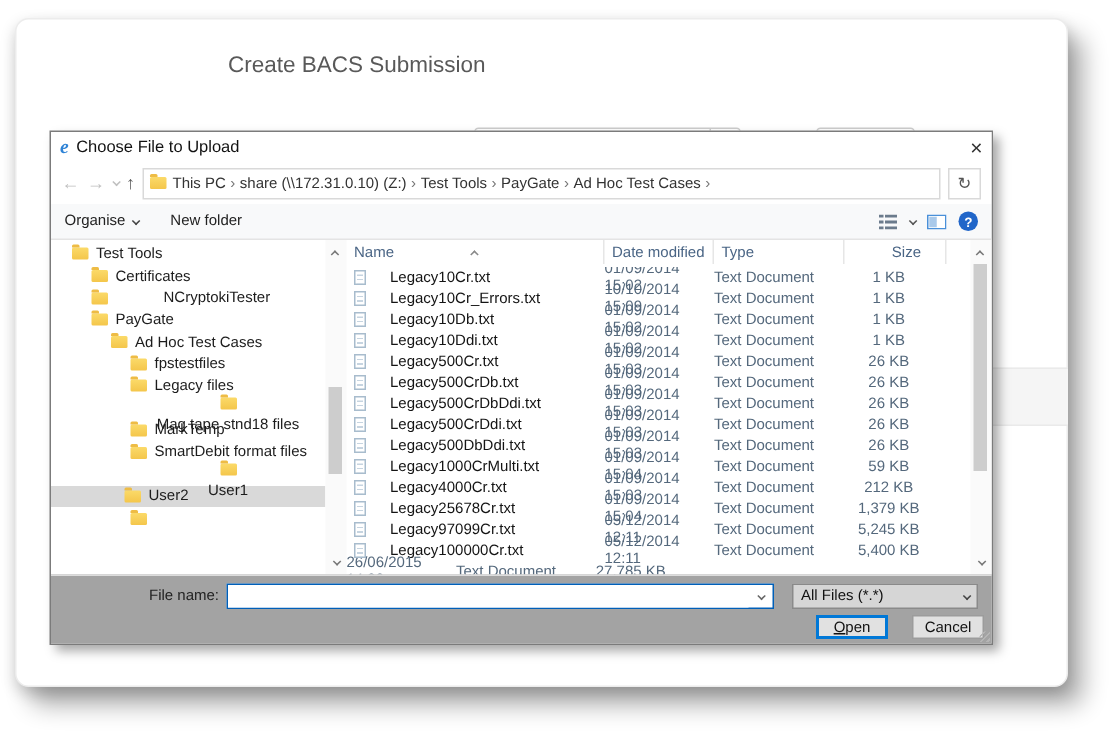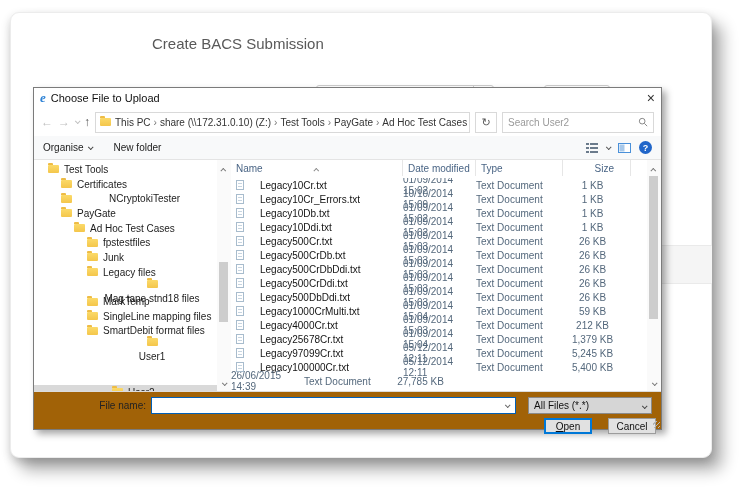--- a/index.html
+++ b/index.html
@@ -82,21 +82,21 @@
   .lbody { flex:1; overflow:hidden; }
   .frow { height:14px; display:flex; align-items:center; }
   .c-name { width:172px; display:flex; align-items:center; gap:16px; padding-left:5px; color:#141414; white-space:nowrap; overflow:hidden; }
   .c-date { width:73px; color:#54687c; } .c-type { width:87px; color:#54687c; }
   .c-size { width:68px; text-align:center; padding-right:9px; color:#54687c; }
   .doc { position:relative; display:inline-block; width:8px; height:10px; background:#fff; border:1px solid #a8bccd; flex:0 0 auto; }
   .doc::before { content:""; position:absolute; left:1px; right:1px; top:2px; height:6px;
     background:repeating-linear-gradient(#c6d4e0 0 1px, transparent 1px 3px); }
 
   
-  .dfooter { height:38px; background:#a16207; border-top:1px solid #dcdcdc; position:relative; flex:0 0 auto; }
+  .dfooter { height:46px; background:#a3a3a3; border-top:1px solid #dcdcdc; position:relative; flex:0 0 auto; }
   .fn-label { position:absolute; left:0; top:8px; width:112px; text-align:right; color:#222; }
   .fn-input { position:absolute; left:117px; top:5px; width:365px; height:17px; border:1px solid #005fb8; background:#fff; display:flex; align-items:center; }
   .fn-input input { flex:1; border:none; outline:none; height:100%; font-size:10px; padding:0 4px; font-family:"Liberation Sans",sans-serif; min-width:0; }
   .fn-input .dd { width:16px; color:#666; display:flex; justify-content:center; }
   .ftype { position:absolute; left:494px; top:5px; width:124px; height:17px; background:#d6d6d6; border:1px solid #8a8a8a; display:flex; align-items:center; padding:0 5px; color:#111; }
   .ftype .dd { margin-left:auto; color:#444; }
   .btn { position:absolute; top:26px; height:16px; background:#e1e1e1; font-size:10px; color:#111; display:flex; align-items:center; justify-content:center; }
   .btn-open { left:510px; width:48px; border:2px solid #0078d7; }
   .btn-cancel { left:574px; width:48px; border:1px solid #9c9c9c; }
   .btn .btn-lbl { display:block; }
@@ -155,29 +155,20 @@
           <span class="seg">Test Tools</span>
           <span class="sep">›</span>
           <span class="seg">PayGate</span>
           <span class="sep">›</span>
           <span class="seg">Ad Hoc Test Cases</span>
           <span class="sep">›</span>
         </span>
 
     </div>
     <div class="refresh-btn">↻</div>
-    <div class="search-box">
-      <input placeholder="Search User2" style="">
-      <span>
-        <svg width="10" height="10" viewBox="0 0 12 12">
-            <circle cx="5" cy="5" r="3.4" fill="none" stroke="#8a8a8a" stroke-width="1.2"></circle>
-            <line x1="7.6" y1="7.6" x2="11" y2="11" stroke="#8a8a8a" stroke-width="1.2"></line>
-          </svg>
-      </span>
-    </div>
   </div>
 
   <div class="toolbar">
     <span class="tb-item">
       <span>Organise</span>
       <span class="chv sm down" style="color:#444"></span>
     </span>
     <span class="tb-item">
       <span>New folder</span>
     </span>
@@ -226,47 +217,39 @@
         <div class="titem" style="padding-left: 40px;">
           <span class="folder"></span>
           <span class="tlabel">Ad Hoc Test Cases</span>
         </div>
         <div class="titem" style="padding-left: 53px;">
           <span class="folder"></span>
           <span class="tlabel">fpstestfiles</span>
         </div>
         <div class="titem" style="padding-left: 53px;">
           <span class="folder"></span>
-          <span class="tlabel">Junk</span>
+          <span class="tlabel">Legacy files</span>
+        </div>
+        <div class="titem" style="padding-left: 53px; flex-direction: column;">
+          <span class="folder"></span>
+          <span class="tlabel">Mag tape stnd18 files</span>
         </div>
         <div class="titem" style="padding-left: 53px;">
           <span class="folder"></span>
-          <span class="tlabel">Legacy files</span>
+          <span class="tlabel">MarkTemp</span>
+        </div>
+        <div class="titem" style="padding-left: 53px;">
+          <span class="folder"></span>
+          <span class="tlabel">SmartDebit format files</span>
         </div>
         <div class="titem" style="padding-left: 53px; flex-direction: column;">
           <span class="folder"></span>
-          <span class="tlabel">Mag tape stnd18 files</span>
-        </div>
-        <div class="titem" style="padding-left: 53px;">
-          <span class="folder"></span>
-          <span class="tlabel">MarkTemp</span>
-        </div>
-        <div class="titem" style="padding-left: 53px;">
-          <span class="folder"></span>
-          <span class="tlabel">SingleLine mapping files</span>
-        </div>
-        <div class="titem" style="padding-left: 53px;">
-          <span class="folder"></span>
-          <span class="tlabel">SmartDebit format files</span>
-        </div>
-        <div class="titem" style="padding-left: 53px; flex-direction: column;">
-          <span class="folder"></span>
           <span class="tlabel">User1</span>
         </div>
-        <div class="titem sel" style="padding-left: 78px; margin-top: 32px;">
+        <div class="titem sel" style="padding-left: 49px;">
           <span class="folder"></span>
           <span class="tlabel">User2</span>
         </div>
         <div class="titem" style="padding-left: 53px;">
           <span class="folder"></span>
           <span class="tlabel"></span>
         </div>
       </div>
     <div class="sbar">
       <span class="arr top"><span class="chv sm up"></span></span>

